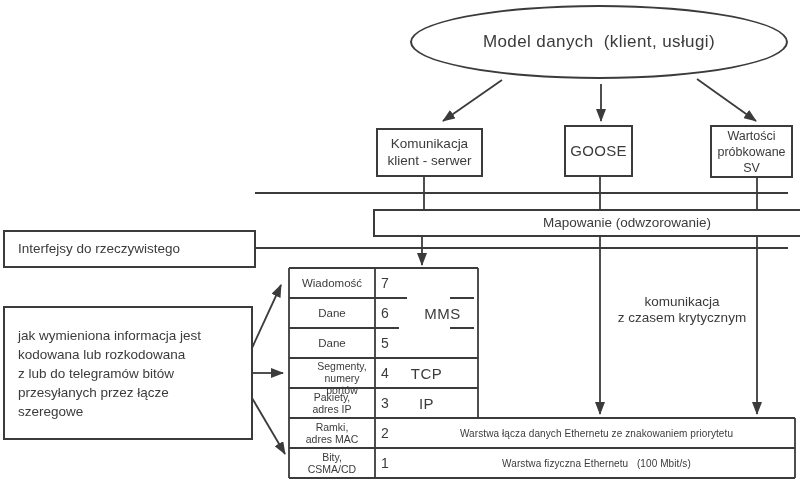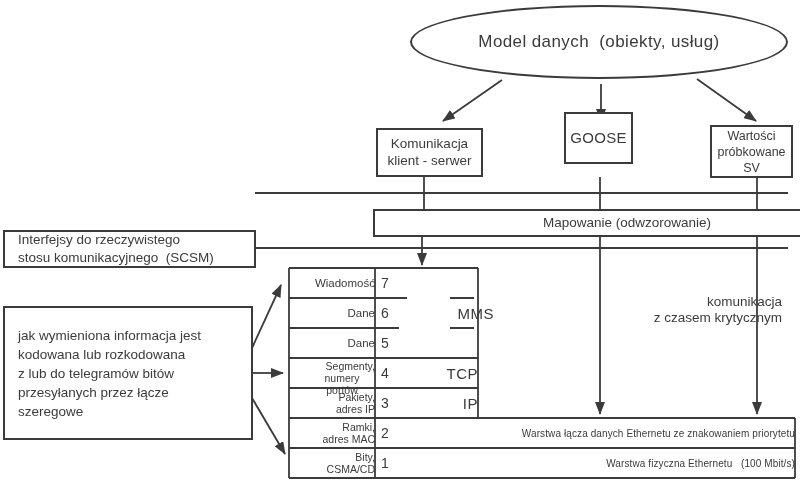--- a/index.html
+++ b/index.html
@@ -14,21 +14,21 @@
     background:var(--bg); z-index:2;
     display:flex; flex-direction:column; align-items:center; justify-content:center;
     text-align:center; line-height:1.25;
   }
   .panel {
     align-items:flex-start; justify-content:center; text-align:left;
     padding-left:13px; line-height:20px; font-size:13.5px;
   }
   .ellipse { border-radius:50%; font-size:17px; letter-spacing:.4px; }
   .txt { position:absolute; z-index:3; display:flex; flex-direction:column;
-         align-items:flex-end; justify-content:center; text-align:center; box-sizing:border-box; }
+         align-items:center; justify-content:center; text-align:center; box-sizing:border-box; }
   .lbl { font-size:10.5px; line-height:12px; }
   .lbl-lg { font-size:11.5px; }
   .num { font-size:14px; justify-content:center; align-items:flex-start; }
   .proto { font-size:15px; letter-spacing:.5px; }
   .proto-wide { font-size:10px; white-space:pre; letter-spacing:.1px; }
   .ws-pre { white-space:pre; }
   .note { font-size:13.5px; line-height:16px; }
 </style>
 </head>
 <body>
@@ -59,46 +59,45 @@
       <path d="M252 373 L283 373" marker-end="url(#ah)"></path>
       <path d="M252 398 L285 454" marker-end="url(#ah)"></path>
 
       <path d="M289 268 H478 M289 298 H375 M289 328 H375 M289 358 H478 M289 388 H478 M289 418 H795 M289 448 H795 M289 478 H795 M289 268 V478 M375 268 V478 M478 268 V418 M795 418 V478"></path>
 
       <path d="M375 298 H407 M450 298 H474 M375 328 H399 M450 328 H474"></path>
     </g>
   </svg>
 
   <div class="box ellipse" style="left:410px; top:5px; width:378px; height:74px;">
-    <span class="ws-pre">Model danych  (obiekty, usług)</span>
+    <span class="ws-pre">Model danych  (klient, usługi)</span>
   </div>
 
   <div class="box" style="left:376px; top:128px; width:107px; height:49px; font-size:13.5px;">
     <span>Komunikacja</span>
     <span>klient - serwer</span>
   </div>
 
-  <div class="box" style="left:564px; top:112px; width:69px; height:52px; font-size:15px; letter-spacing:.3px;">
+  <div class="box" style="left:564px; top:125px; width:69px; height:52px; font-size:15px; letter-spacing:.3px;">
     <span>GOOSE</span>
   </div>
 
   <div class="box" style="left:710px; top:125px; width:83px; height:53px; font-size:12.5px; line-height:16px;">
     <span>Wartości</span>
     <span>próbkowane</span>
     <span>SV</span>
   </div>
 
   <div class="box" style="left:373px; top:209px; width:508px; height:28px; font-size:13.5px;">
     <span>Mapowanie (odwzorowanie)</span>
   </div>
 
 
   <div class="box panel" style="left:3px; top:230px; width:253px; height:38px; line-height:18px;">
     <span class="ws-pre">Interfejsy do rzeczywistego</span>
-    <span class="ws-pre">stosu komunikacyjnego  (SCSM)</span>
   </div>
 
   <div class="box panel" style="left:3px; top:306px; width:250px; height:134px; line-height:19px;">
     <span class="ws-pre">jak wymieniona informacja jest</span>
     <span class="ws-pre">kodowana lub rozkodowana</span>
     <span class="ws-pre">z lub do telegramów bitów</span>
     <span class="ws-pre">przesyłanych przez łącze</span>
     <span class="ws-pre">szeregowe</span>
   </div>
 

